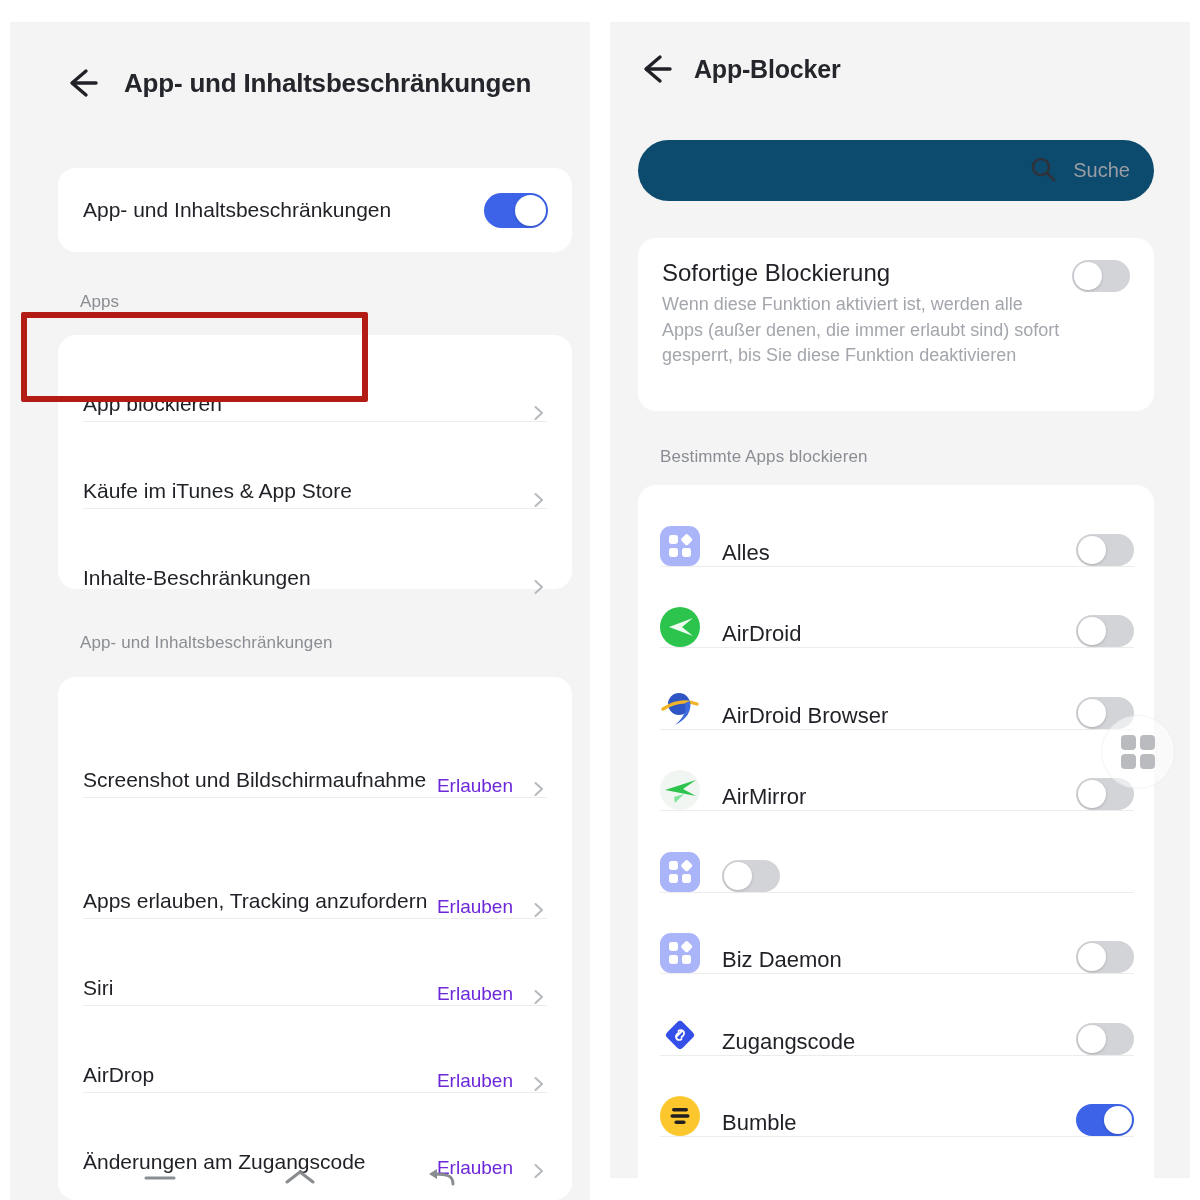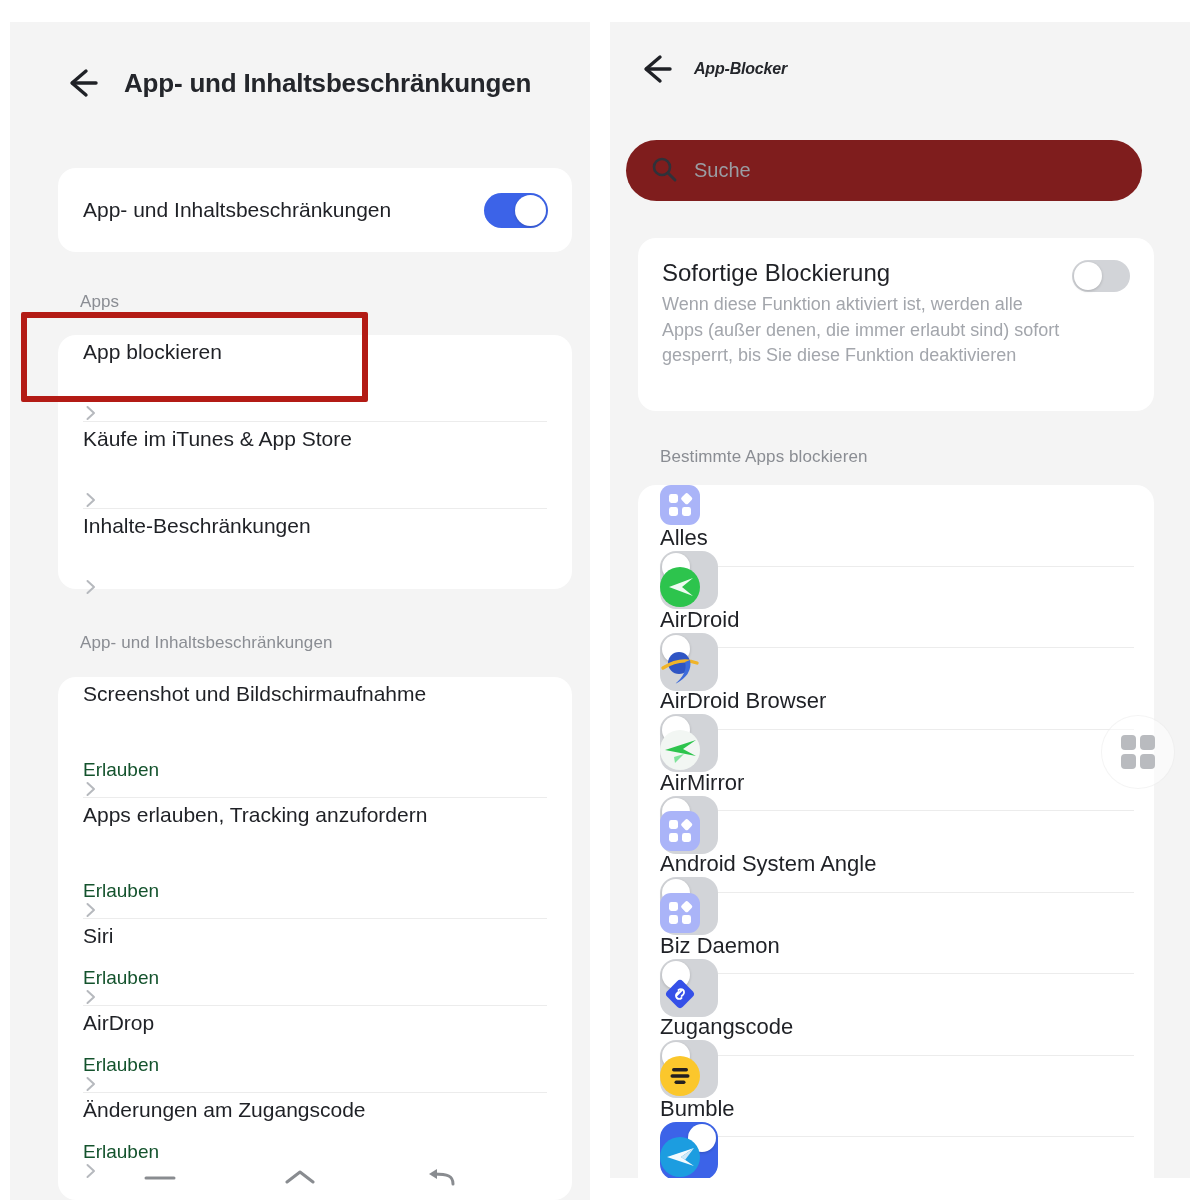--- a/index.html
+++ b/index.html
@@ -29,49 +29,48 @@
   .back-icon { width: 42px; height: 42px; flex: 0 0 42px; position: relative; }
   .back-icon svg { display: block; }
   .screen-title {
     font-size: 26px;
     font-weight: bold;
     color: #24262b;
     letter-spacing: -0.2px;
     white-space: nowrap;
   }
   .hdr-left .screen-title  { margin-left: 22px; }
-  .hdr-right .screen-title { margin-left: 18px; font-size: 16px; font-style: italic; }
+  .hdr-right .screen-title { margin-left: 18px; font-size: 25px; }
 
   
   .card {
     background: #ffffff;
     border-radius: 18px;
   }
   .section-label {
     font-size: 17px;
     color: #8a8d93;
     letter-spacing: 0.1px;
   }
 
   
   .row {
     display: flex;
-    align-items: flex-start;
+    align-items: flex-end;
     position: relative;
-    flex-direction: column;
   }
   .row-label {
     font-size: 21px;
     color: #1f2126;
     line-height: 1.62;
     flex: 1 1 auto;
   }
   .row-value {
     font-size: 19px;
-    color: #14532d;
+    color: #6d28d9;
     margin-right: 18px;
     white-space: nowrap;
   }
   .divider {
     height: 1px;
     background: #ececec;
   }
 
   
   .chev { width: 16px; height: 16px; flex: 0 0 16px; }
@@ -136,26 +135,27 @@
     position: absolute;
     left: 10px; top: 1160px;
     width: 580px; height: 40px;
     display: flex; align-items: center; justify-content: space-around;
     padding: 0 80px;
   }
   .nav-ico { opacity: .95; }
 
   
   .search-bar {
-    position: absolute; left: 16px; top: 118px;
+    position: absolute; left: 28px; top: 118px;
     width: 516px; height: 61px;
-    background: #7f1d1d;
+    background: #0c4a6e;
     border-radius: 31px;
     display: flex; align-items: center;
     padding: 0 24px;
+    justify-content: flex-end;
   }
   .search-ph {
     font-size: 20px; color: #9a9da3; margin-left: 16px;
   }
   .r-card-instant {
     position: absolute; left: 28px; top: 216px;
     width: 516px; height: 173px;
     padding: 22px 24px 0 24px;
   }
   .instant-top { display: flex; align-items: flex-start; }
@@ -433,21 +433,20 @@
       <div class="row app-row">
         <span class="app-icon">
           <svg width="40" height="40" viewBox="0 0 40 40">
             <rect x="0" y="0" width="40" height="40" rx="11" fill="#aab4f8"></rect>
             <rect x="9" y="9" width="9" height="9" rx="2.4" fill="#ffffff"></rect>
             <rect x="9" y="22" width="9" height="9" rx="2.4" fill="#ffffff"></rect>
             <rect x="22" y="22" width="9" height="9" rx="2.4" fill="#ffffff"></rect>
             <rect x="22.2" y="9.2" width="9" height="9" rx="2" fill="#ffffff" transform="rotate(45 26.7 13.7)"></rect>
           </svg>
         </span>
-        <span class="app-name">Android System Angle</span>
         <span class="toggle toggle-sm">
           <span class="knob"></span>
         </span>
       </div>
       <div class="divider"></div>
 
       <div class="row app-row">
         <span class="app-icon">
           <svg width="40" height="40" viewBox="0 0 40 40">
             <rect x="0" y="0" width="40" height="40" rx="11" fill="#aab4f8"></rect>

